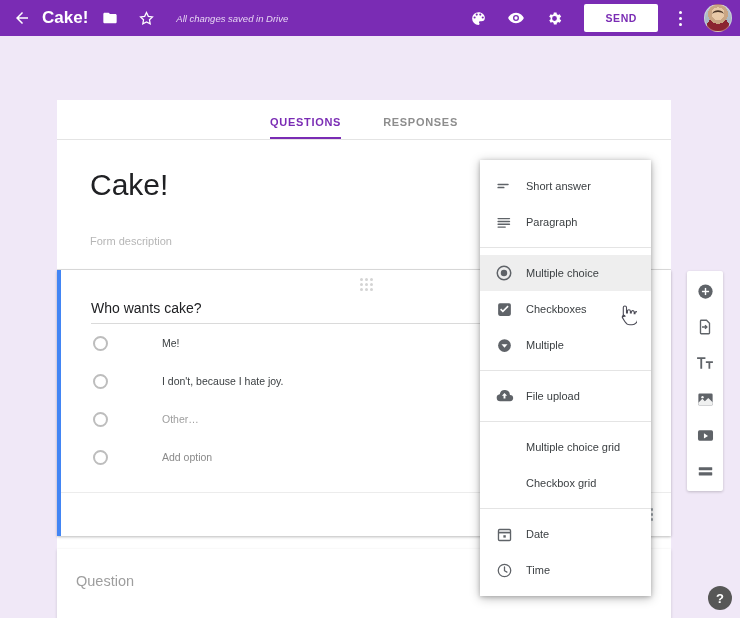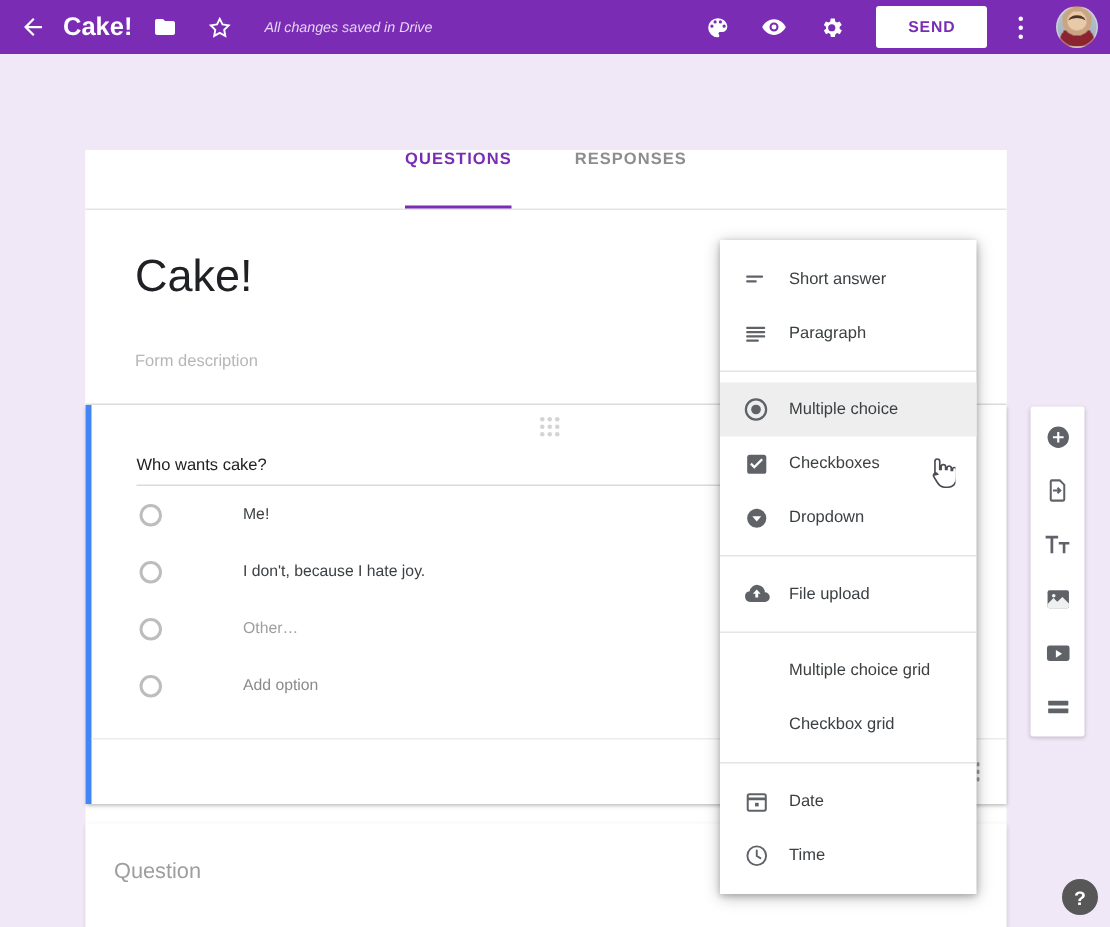--- a/index.html
+++ b/index.html
@@ -77,21 +77,21 @@
   
   .sheet {
     position: absolute;
     left: 57px; top: 100px;
     width: 614px;
     background: #ffffff;
     z-index: 10;
   }
   .tabs {
     height: 40px;
-    display: flex; 
+    display: flex; align-items: flex-end;
     justify-content: center;
     gap: 42px;
     border-bottom: 1px solid #e4e4e4;
     background: #fff;
   }
   .tab {
     font-size: 11px; font-weight: bold;
     letter-spacing: 0.7px;
     color: #8d8d8d;
     padding-bottom: 9px;
@@ -131,21 +131,21 @@
     grid-template-columns: repeat(3, 3px);
     grid-template-rows: repeat(3, 3px);
     gap: 2px;
   }
   .dots3 i { width: 3px; height: 3px; background: #d4d4d4; border-radius: 50%; display: block; }
 
   .q-inner { padding: 28px 30px 0 30px; }
   .q-title-row { display: flex; align-items: flex-end; }
   .q-title {
     flex: 1 1 auto;
-    font-size: 11px; color: #202124;
+    font-size: 14px; color: #202124;
     border-bottom: 1px solid #dadada;
     padding-bottom: 7px;
   }
   .green-dot {
     width: 7px; height: 7px; border-radius: 50%;
     background: #00b86b; margin: 0 0 10px 8px; flex: none;
   }
   .img-btn {
     width: 22px; height: 22px; flex: none;
     margin: 0 0 4px 14px;
@@ -470,21 +470,21 @@
     </span>
     <span class="menu-label">Checkboxes</span>
   </div>
   <div class="menu-item">
     <span class="menu-icon">
       <svg width="17" height="17" viewBox="0 0 24 24" fill="currentColor">
           <circle cx="12" cy="12" r="9"></circle>
           <path d="M7.8 10.2h8.4L12 15z" fill="#fff"></path>
         </svg>
     </span>
-    <span class="menu-label">Dropdown</span>
+    <span class="menu-label">Multiple</span>
   </div>
 
   <div class="menu-sep"></div>
 
   <div class="menu-item">
     <span class="menu-icon">
       <svg width="19" height="19" viewBox="0 0 24 24" fill="currentColor">
           <path d="M19 18H6.5A4.5 4.5 0 016 9.05 6.5 6.5 0 0118.9 10 4 4 0 0119 18z"></path>
           <path d="M12 7.6l3.3 3.6h-2.1v3.2h-2.4v-3.2H8.7z" fill="#fff"></path>
         </svg>

